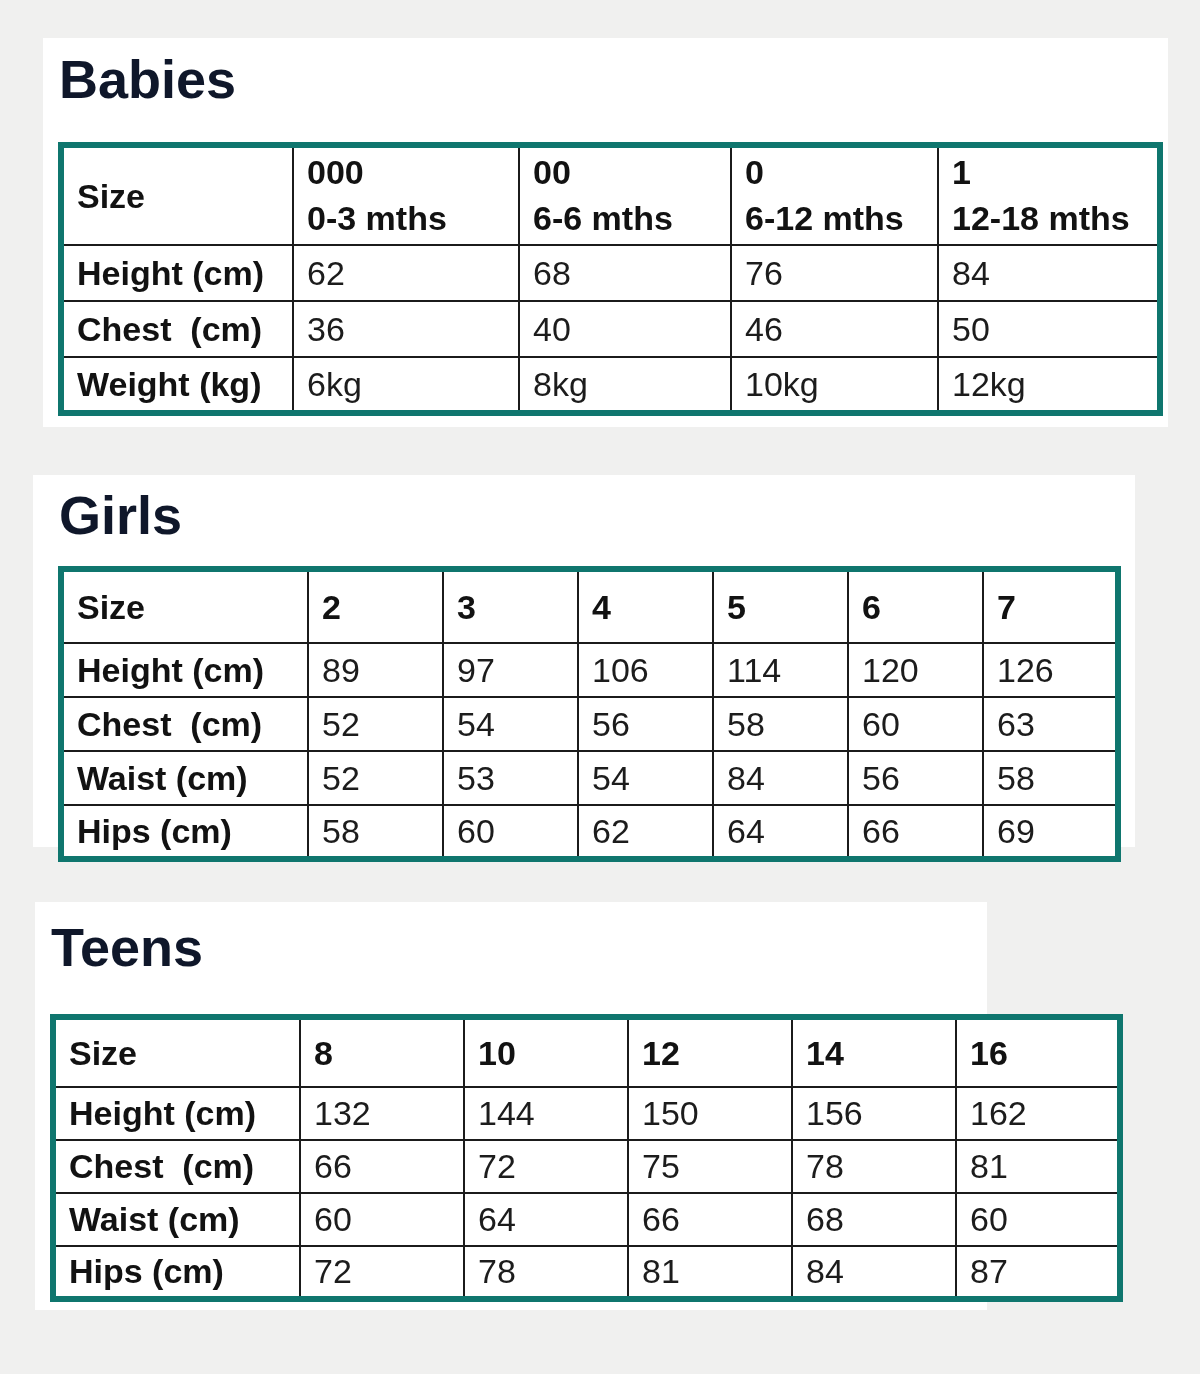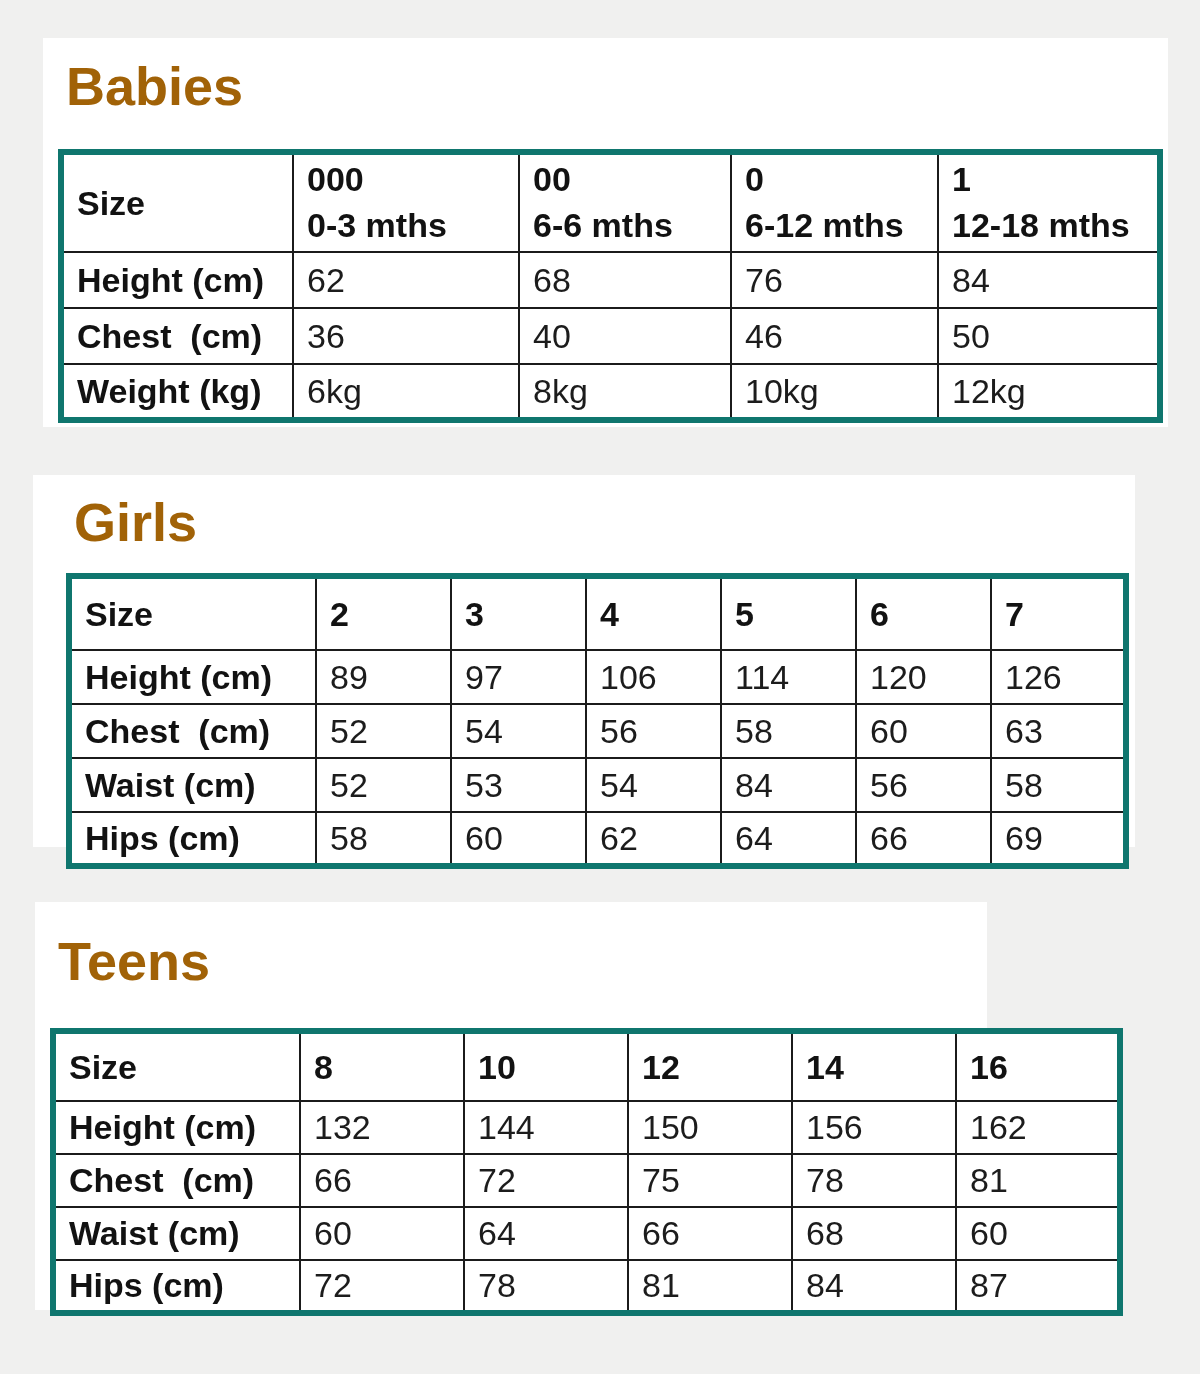--- a/index.html
+++ b/index.html
@@ -21,35 +21,35 @@
   .panel.babies {
     margin: 38px 32px 0 43px;
     width: 1125px;
     height: 389px;
     padding: 13px 0 0 15px;
   }
   .panel.girls {
     margin: 48px 65px 0 33px;
     width: 1102px;
     height: 372px;
-    padding: 12px 0 0 33px;
+    padding: 12px 0 0 25px;
   }
   .panel.teens {
     margin: 55px 42px 0 35px;
     width: 952px;
     height: 408px;
-    padding: 24px 0 0 15px;
+    padding: 17px 0 0 15px;
   }
   h1.section-title {
-    margin: 8px;
+    margin: 1px;
     font-size: 54px;
     line-height: 1.0;
     font-weight: 700;
     letter-spacing: 0px;
-    color: #a16207;
+    color: #0f172a;
   }
   table.size-table {
     border-collapse: collapse;
     table-layout: fixed;
     border: 6px solid #0f766e;
     background: #fff;
   }
   table.size-table td {
     border: 2px solid #1b1b1b;
     font-size: 34px;

